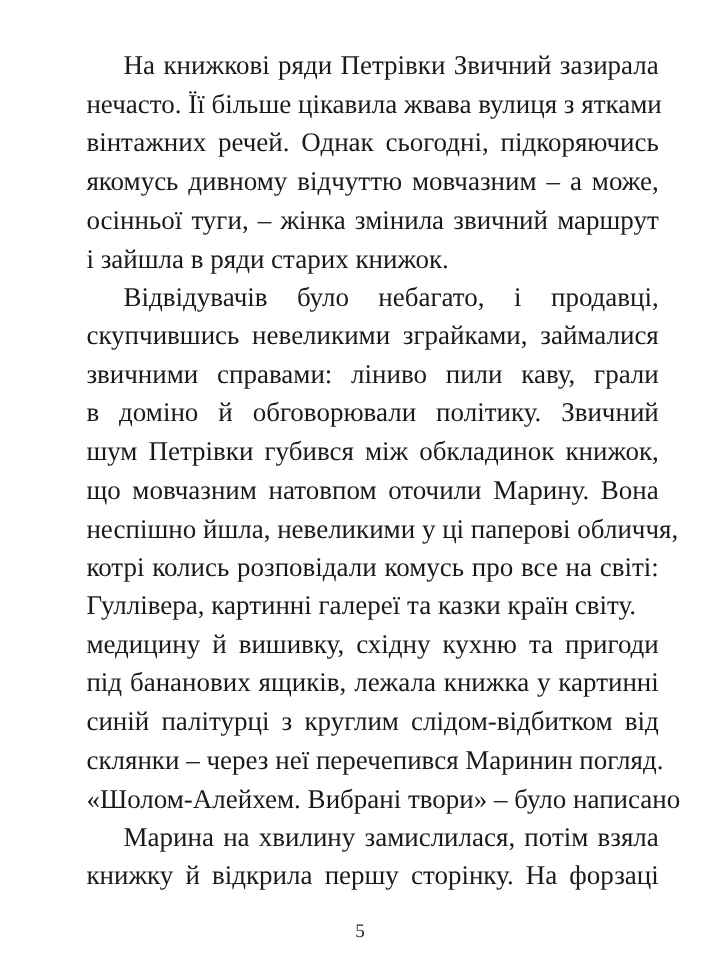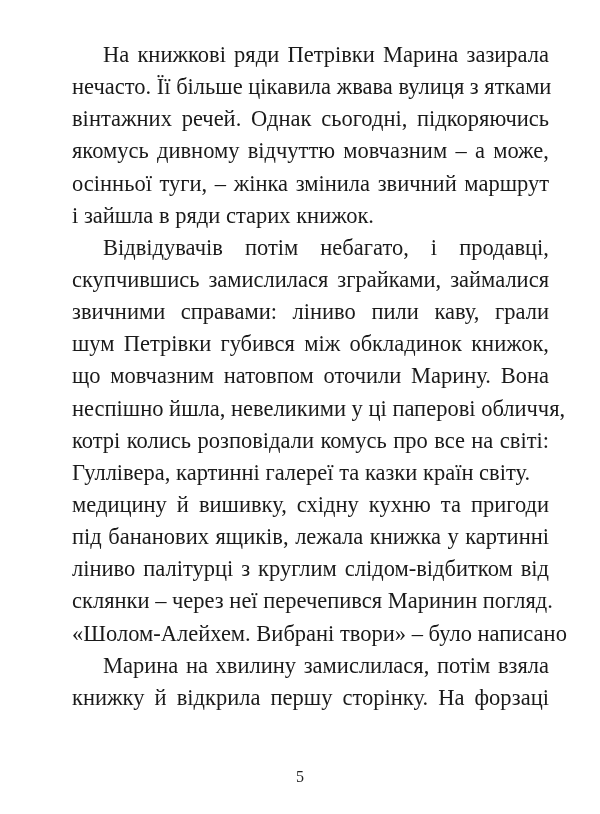--- a/index.html
+++ b/index.html
@@ -17,41 +17,42 @@
   .pagenum {
     position:absolute; left:0; width:600px; top:768px; text-align:center;
     font-family: "Liberation Serif", "DejaVu Serif", serif; font-size:16px; color:#222;
   }
 </style>
 </head>
 <body>
 
 <div class="page">
   <div class="para">
-    <span class="line first">На книжкові ряди Петрівки Марина зазирала</span>
+    <span class="line first">На книжкові ряди Петрівки Звичний зазирала</span>
     <span class="line">нечасто. Її більше цікавила жвава вулиця з ятками</span>
     <span class="line">вінтажних речей. Однак сьогодні, підкоряючись</span>
     <span class="line">якомусь дивному відчуттю мовчазним – а може,</span>
     <span class="line">осінньої туги, – жінка змінила звичний маршрут</span>
     <span class="line last">і зайшла в ряди старих книжок.</span>
   </div>
   <div class="para">
-    <span class="line first">Відвідувачів потім небагато, і продавці,</span>
-    <span class="line">скупчившись замислилася зграйками, займалися</span>
+    <span class="line first">Відвідувачів було небагато, і продавці,</span>
+    <span class="line">скупчившись невеликими зграйками, займалися</span>
     <span class="line">звичними справами: ліниво пили каву, грали</span>
+    <span class="line">в доміно й обговорювали політику. Звичний</span>
     <span class="line">шум Петрівки губився між обкладинок книжок,</span>
     <span class="line">що мовчазним натовпом оточили Марину. Вона</span>
     <span class="line">неспішно йшла, невеликими у ці паперові обличчя,</span>
     <span class="line">котрі колись розповідали комусь про все на світі:</span>
     <span class="line last">Гуллівера, картинні галереї та казки країн світу.</span>
     <span class="line">медицину й вишивку, східну кухню та пригоди</span>
   </div>
   <div class="para">
     <span class="line">під бананових ящиків, лежала книжка у картинні</span>
-    <span class="line">ліниво палітурці з круглим слідом-відбитком від</span>
+    <span class="line">синій палітурці з круглим слідом-відбитком від</span>
     <span class="line">склянки – через неї перечепився Маринин погляд.</span>
     <span class="line">«Шолом-Алейхем. Вибрані твори» – було написано</span>
   </div>
   <div class="para">
     <span class="line first">Марина на хвилину замислилася, потім взяла</span>
     <span class="line">книжку й відкрила першу сторінку. На форзаці</span>
   </div>
 </div>
 
 <div class="pagenum">5</div>

